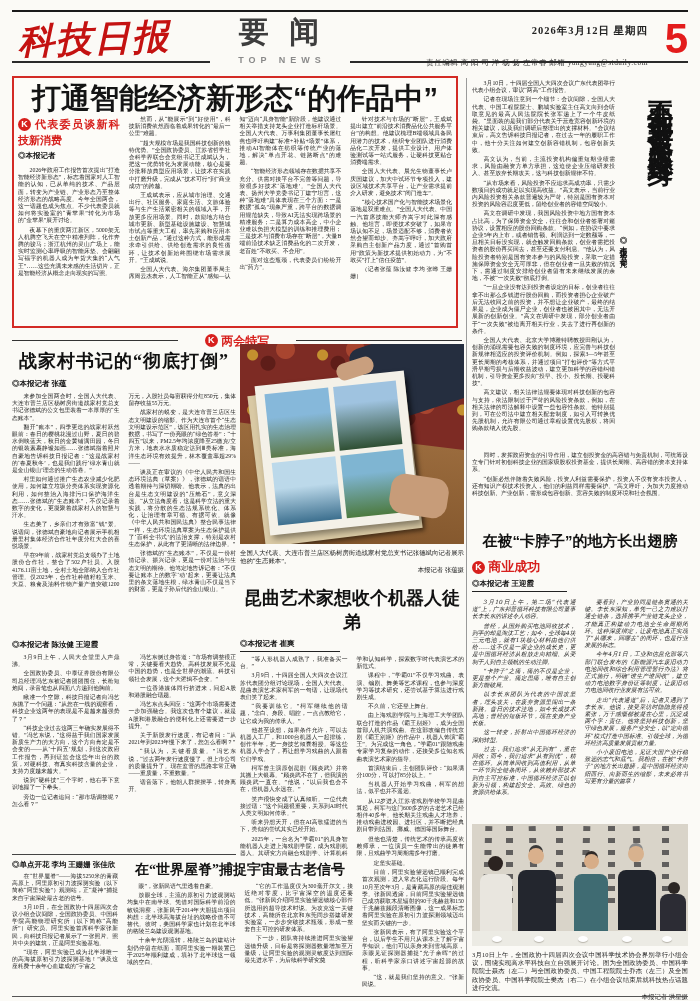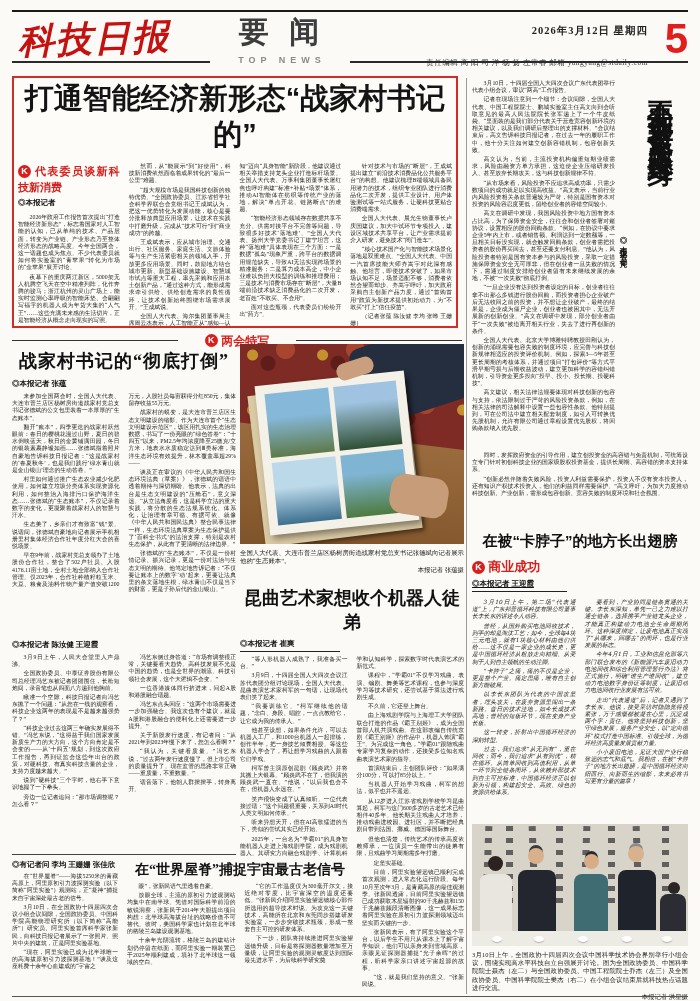--- a/index.html
+++ b/index.html
@@ -26,21 +26,21 @@
   .cols4{column-count:4;column-gap:9px;}
   .byline{font:bold 7.5px/10px "Liberation Serif",serif;color:#111;}
   .klogo{display:inline-block;width:13px;height:13px;border-radius:50%;background:#d7201d;
          color:#fff;font:900 9px/13px "Liberation Sans",sans-serif;text-align:center;vertical-align:middle;}
   .kicker-txt{color:#d7201d;font-weight:900;vertical-align:middle;}
   .vrule{background:#9a9a9a;width:1px;}
   .sep{background:#444;height:1px;}
   
   .mainbox{left:12px;top:76px;width:446px;height:252px;border:2px solid #d32b25;background:#fdfcf8;padding:2px 4px;box-sizing:border-box;}
   .main-hl{font:900 29px/36px "Liberation Sans",sans-serif;text-align:center;color:#141414;letter-spacing:0;}
-  .main-body{margin-top:11px;height:198px;}
+  .main-body{margin-top:0;height:198px;}
   .main-kicker{font-size:11px;line-height:15px;margin-bottom:3px;}
   .main-byline{margin:2px 0 6px;}
   
   .fail-wrap{left:472px;top:80px;width:216px;height:365px;display:flex;}
   .fail-text{flex:1;height:100%;}
   .fail-byline{writing-mode:vertical-rl;font:bold 7.5px/14px "Liberation Serif",serif;padding-top:150px;width:15px;letter-spacing:2px;color:#111;}
   .fail-hl{writing-mode:vertical-rl;width:54px;font:900 26px/54px "Liberation Sans",sans-serif;letter-spacing:4px;color:#111;margin-left:4px;}
   .fail-tail{left:472px;top:452px;width:216px;height:72px;}
   
   .band{left:12px;top:333px;width:450px;display:flex;align-items:center;gap:20px;}
@@ -95,21 +95,21 @@
   </div>
   <div class="abs hdr-right">
     <div class="hdr-date">2026年3月12日 星期四</div>
     <div class="hdr-editors">责任编辑 高 阳 司 洋 杨 扬 左常睿 邮箱 yangyang@stdaily.com</div>
   </div>
   <div class="abs pagenum">5</div>
   <div class="abs hdr-rule-l"></div>
   <div class="abs hdr-rule-r"></div>
 
   <div class="abs mainbox">
-    <div class="main-hl hl-sans">打通智能经济新形态“战家村书记的”</div>
+    <div class="main-hl hl-sans">打通智能经济新形态“的作品中”</div>
     <div class="art-body cols4 main-body">
       <div class="main-kicker">
         <span class="klogo">K</span>
         <span class="kicker-txt">代表委员谈新科技新消费</span>
       </div>
       <div class="byline main-byline">◎本报记者</div>
       <div>
           <p>2026年政府工作报告首次提出“打造智能经济新形态”，标志着国家对人工智能的认知，已从单纯的技术、产品层面，转变为产业链、产业形态乃至整体经济形态的战略高度。今年全国两会，这一话题也成为焦点。不少代表委员就如何将实验室的“青苹果”转化为市场的“金苹果”展开讨论。</p>
           <p>夜幕下的重庆两江新区，5000架无人机腾空飞天在空中精准列阵，化作奔腾的骏马；浙江杭州的灵山广场上，能实时监测心率呼吸的智能床垫、会翩翩写福字的机器人成为年货大集的“人气王”……这些充满未来感的生活切片，正是智能经济从概念走向现实的写照。</p>
           <p>然而，从“能展示”到“好使用”，科技新消费依然面临着成果转化的“最后一公里”难题。</p>
@@ -225,21 +225,21 @@
         <p>由上海戏剧学院与上海理工大学团队联合打造的作品《霸王别姬》，成为全国首部人机共演戏曲。在这部改编自传统京剧《霸王别姬》的作品中，机器人饰演“霸王”。为完成这一角色，“学霸01”跟随戏曲专家学习复杂的动作，还接受多位知名戏曲表演艺术家的指导。</p>
         <p>首演结束后，主创团队评价：“如果满分100分，可以打85分以上。”</p>
         <p>当机器人开始学习戏曲，柯军的想法，似乎也并不遥远。</p>
         <p>从12岁进入江苏省戏剧学校学习昆曲算起，柯军与这门600多岁的古老艺术已经相伴40多年。他长期关注戏曲人才培养，推动戏曲进校园、进社区，并不断把经典剧目带到法国、挪威、德国等国际舞台。</p>
         <p>但他也清楚，传统艺术的传承高度依赖师承，一位演员一生能带出的徒弟有限，且戏曲学习周期需多年打磨。</p>
       </div>
   </div>
 
   <div class="abs" style="left:12px;top:860px;width:452px;display:flex;gap:9px;">
     <div style="width:106px;">
-      <div class="byline" style="margin-bottom:3px;">◎有记者问 李均 王姗姗 张佳欣</div>
+      <div class="byline" style="margin-bottom:3px;">◎单点开花 李均 王姗姗 张佳欣</div>
       <div class="art-body" style="height:112px;">
           <p>在“世界屋脊”——海拔5250米的青藏高原上，阿里原初引力波探测实验（以下简称“阿里实验”）观测站，正“凝神”捕捉来自宇宙深处最古老的信号。</p>
           <p>3月10日，在全国政协十四届四次会议小组会议间隙，全国政协委员、中国科学院高能物理研究所（以下简称“高能所”）研究员、阿里实验首席科学家张新民，向科技日报记者展示了一张照片。照片中央的建筑，正是阿里实验基地。</p>
           <p>“现在，阿里实验已成为北半球唯一的高海拔原初引力波探测基地！”谈及这座耗费十余年心血建成的“宇宙之</p>
         </div>
     </div>
     <div style="width:226px;">
       <div class="hl" style="font-size:14px;line-height:20px;">在“世界屋脊”捕捉宇宙最古老信号</div>
       <div class="art-body cols2" style="height:110px;margin-top:3px;">
           <p>眼”，张新民语气里透着自豪。</p>
@@ -258,21 +258,21 @@
         </div>
     </div>
   </div>
 
   <div class="abs" style="left:472px;top:530px;width:216px;">
     <div class="hl hl-sans" style="font-size:15px;line-height:21px;">在被“卡脖子”的地方长出翅膀</div>
     <div style="margin:7px 0 3px;font-size:13px;">
       <span class="klogo">K</span>
       <span class="kicker-txt">商业成功</span>
     </div>
-    <div class="byline under" style="width:95px;margin-bottom:7px;text-decoration:underline;">◎本报记者 王迎霞</div>
+    <div class="byline under" style="width:95px;margin-bottom:7px;">◎本报记者 王迎霞</div>
     <div class="art-body cols2 kai" style="height:218px;">
         <p>3月10日上午，第二场“代表通道”上，广东邦普循环科技有限公司董事长李长东的讲述令人动容。</p>
         <p>曾经，从国外购买电池回收技术，到手的却是淘汰工艺；如今，全球每4块三元电池，就有1块核心材料由他们供给……这不仅是一家企业的成长史，更是中国循环经济从粗放走向精细、从受制于人到自主领航的生动注脚。</p>
         <p>“卡脖子”之痛，痛的不仅是企业，更是整个产业。痛定思痛，唯有自主创新方能破局。</p>
         <p>以李长东团队为代表的中国攻坚者，埋头攻关，在废弃资源里闯出一条新路。昔日的技术洼地，如今长成技术高地；曾经的短板环节，现在变身产业长板。</p>
         <p>这一转变，折射出中国循环经济的深刻转型。</p>
         <p>过去，我们追求“从无到有”，重在回收；而今，我们追求“从有到优”，精在循环。从简单回收到高值利用，从单一环节到全链条闭环，从依赖外部技术到自主可控标准，中国循环经济正以创新为引领，构建起安全、高效、绿色的资源供给体系。</p>
         <p>要看到，产业协同是链条贯通的关键。李长东深知，单凭一己之力难以打通全链条，选择携手产业链龙头企业，才能真正构建动力电池全生命周期闭环。这种深度绑定，让废电池真正实现了“从哪来，回哪去”的闭环，也是行业发展的标志。</p>
         <p>今年4月1日，工业和信息化部等六部门联合发布的《新能源汽车废旧动力电池回收和综合利用管理暂行办法》将正式施行，明确“谁生产谁回收”，建立动力电池数字身份证等制度，让废旧动力电池回收行业发展有法可依。</p>
         <p>走出“代表通道”后，记者又遇到了李长东。他说，接受采访时隐隐觉得很紧张，万千感慨都被凝在心里，沉淀成两个字：责任。他将坚持科技创新，坚守绿色发展，服务产业安全，以“定向循环”模式打造中国标准、引领全球，为循环经济高质量发展贡献力量。</p>

